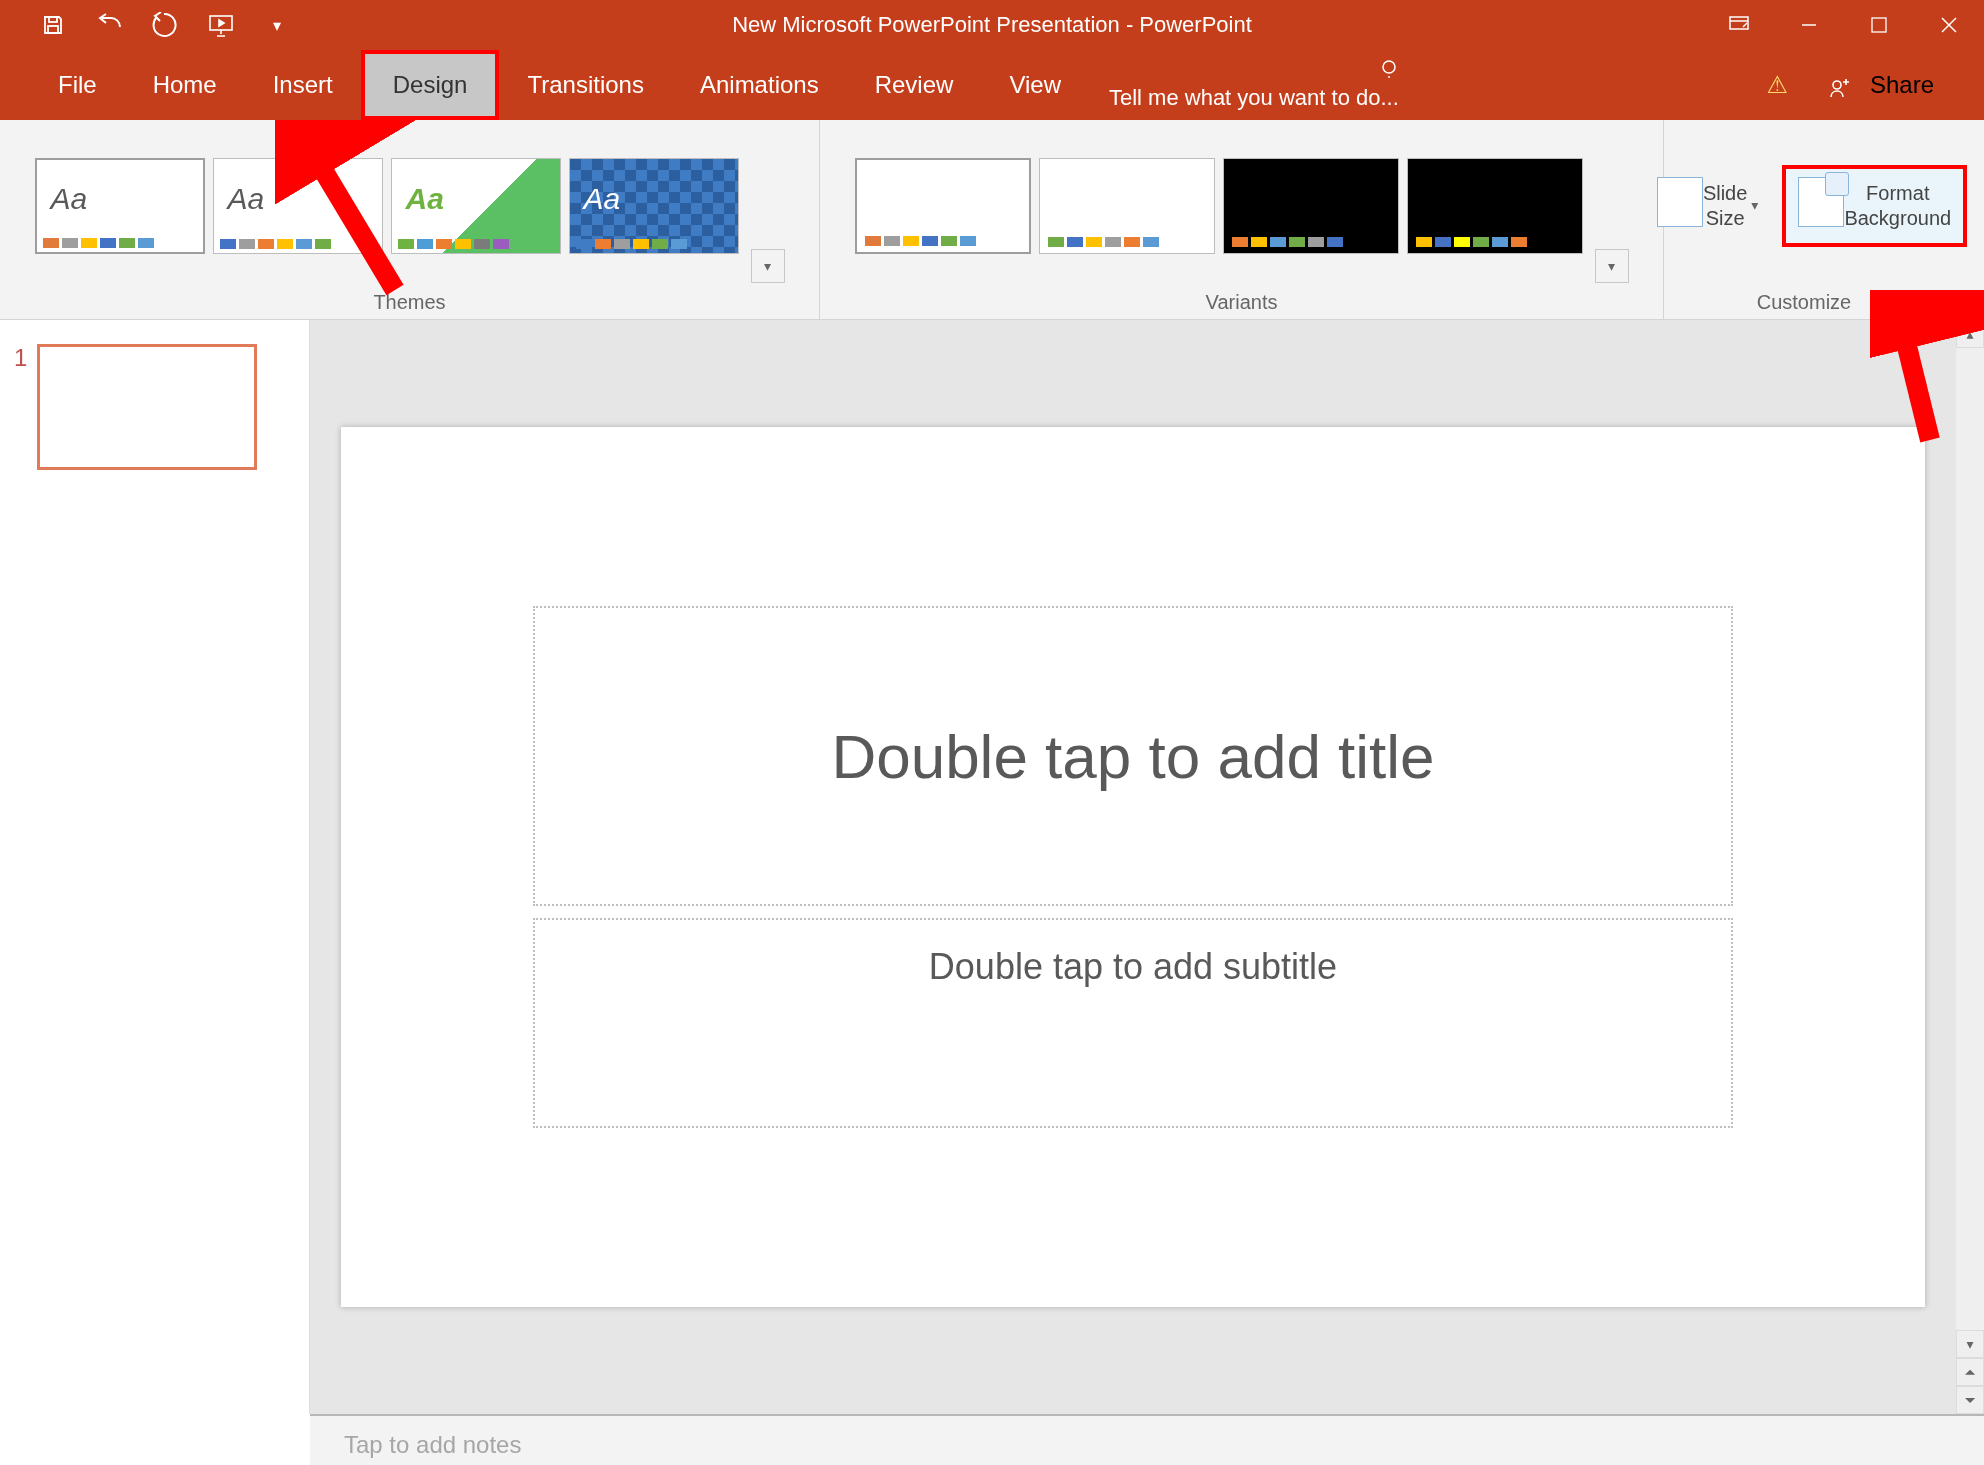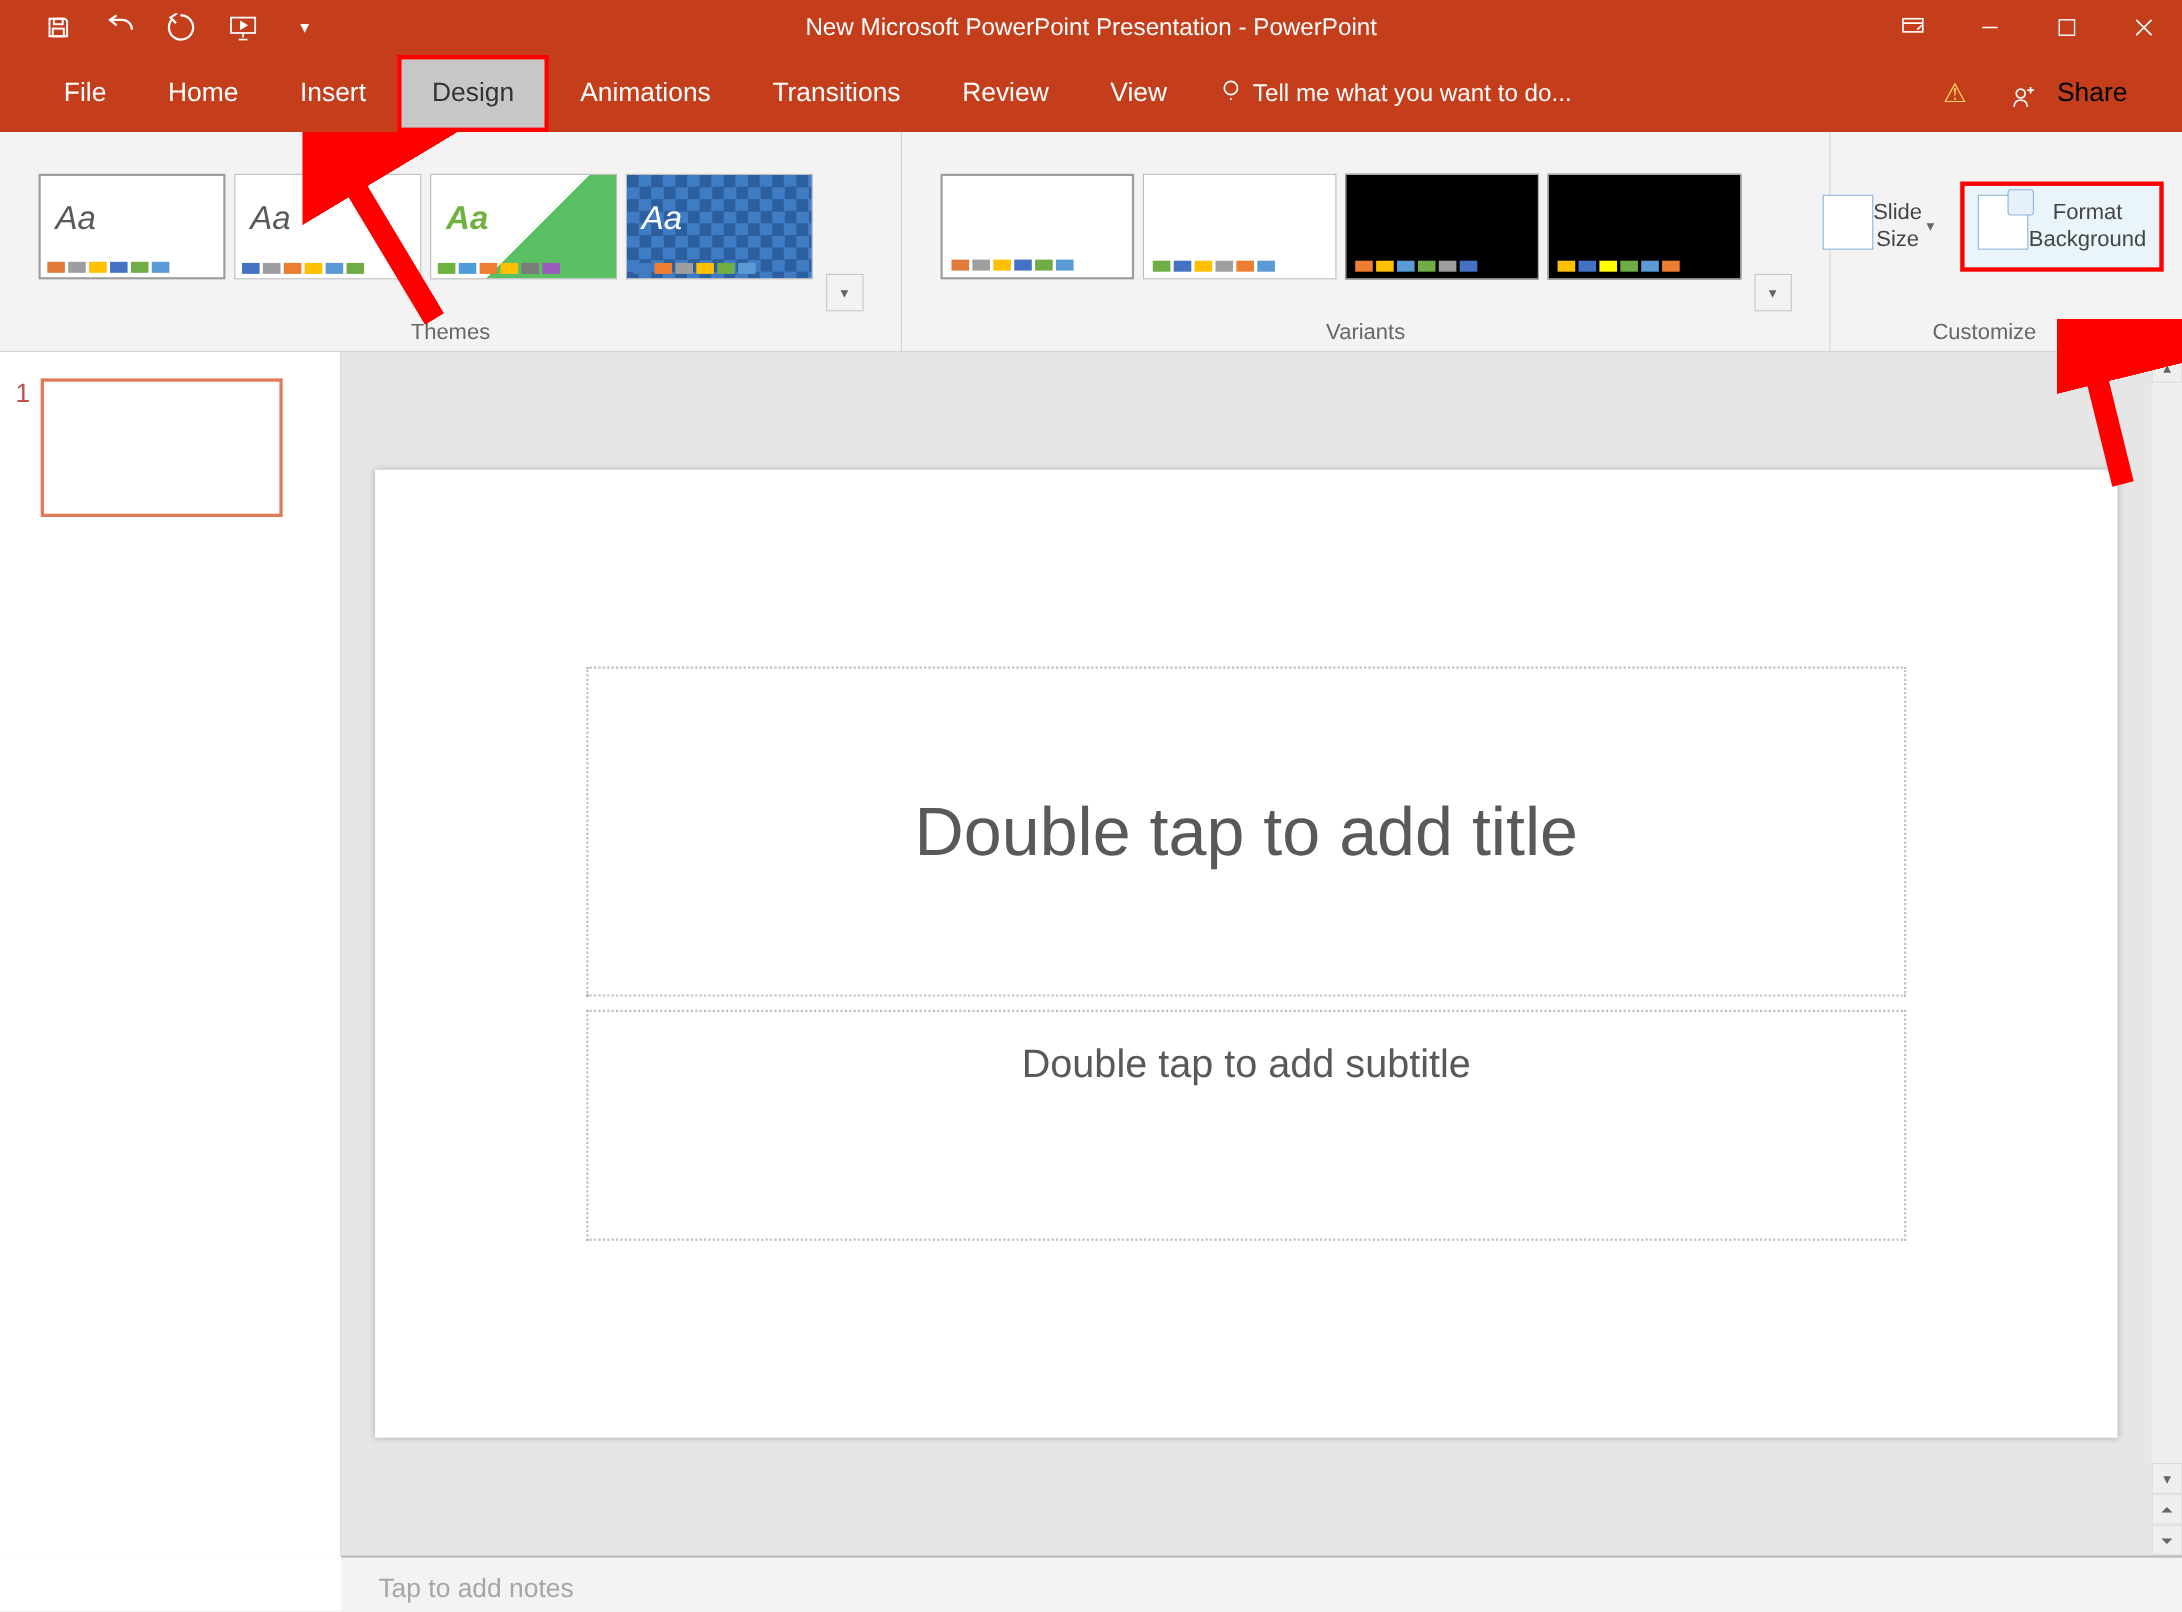--- a/index.html
+++ b/index.html
@@ -10,21 +10,21 @@
 .qat { display:flex; align-items:center; gap:26px; padding-left:38px; }
 .qat-item { color:#fff; font-size:24px; display:flex; align-items:center; justify-content:center; width:30px; height:30px; }
 .title-text { position:absolute; left:50%; transform:translateX(-50%); color:#fff; font-size:22px; }
 .win-controls { margin-left:auto; display:flex; align-items:center; }
 .win-btn { width:70px; height:50px; display:flex; align-items:center; justify-content:center; color:#fff; font-size:20px; }
 
 
 .ribbon-tabs { height:70px; background:#c43e1c; display:flex; align-items:center; padding:0 30px; position:relative; }
 .tab { color:#fff; font-size:24px; padding:0 28px; height:70px; display:flex; align-items:center; }
 .tab.active { background:#c7c7c7; color:#333; border:4px solid #ff0000; }
-.tellme { color:#fff; font-size:22px; display:flex; align-items:center; gap:10px; margin-left:20px; }
+.tellme { color:#fff; font-size:22px; display:flex; align-items:flex-end; margin-left:20px;flex-direction:column; }
 .share-area { margin-left:auto; display:flex; align-items:center; gap:20px; }
 .share-btn { color:#000000; font-size:24px; display:flex; align-items:flex-end; gap:20px; padding:0 20px; }
 .warn-icon { color:#ffd966; font-size:24px; }
 
 
 .arrow { position:absolute; z-index:999; }
 .arrow svg { display:block; }
 
 
 .ribbon { height:200px; background:#f3f3f3; border-bottom:1px solid #d4d4d4; display:flex; }
@@ -135,22 +135,22 @@
         </svg>
       </div>
   </div>
 </div>
 
 <div class="ribbon-tabs">
   <div class="tab">File</div>
   <div class="tab">Home</div>
   <div class="tab">Insert</div>
   <div class="tab active">Design</div>
+  <div class="tab">Transitions</div>
   <div class="tab">Animations</div>
-  <div class="tab">Transitions</div>
   <div class="tab">Review</div>
   <div class="tab">View</div>
   <div class="tellme">
     <svg width="20" height="26" viewBox="0 0 20 26" fill="none" stroke="#fff" stroke-width="1.5">
         <circle cx="10" cy="8" r="6"></circle>
         <path d="M10 17v2"></path>
       </svg>
     <span>Tell me what you want to do...</span>
   </div>
   <div class="share-area">

